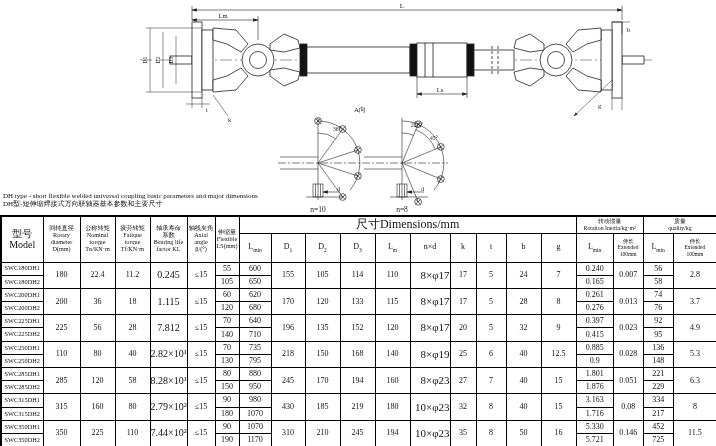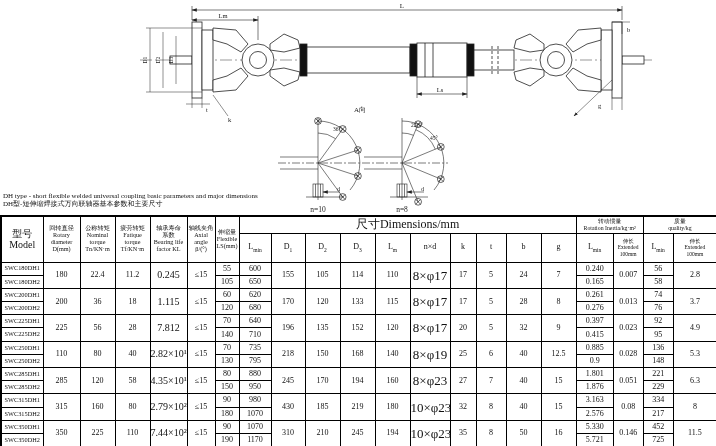--- a/index.html
+++ b/index.html
@@ -16,21 +16,21 @@
   thead tr.sub-row{height:29px;}
   th.model-hd{font-size:10px;}
   th.group-hd{font-size:12px;}
   th.group-hd-sm{font-size:5.8px;}
   th.sub-hd{font-size:8px;white-space:nowrap;}
   th.sub-hd sub{font-size:5.5px;}
   th.tiny-hd{font-size:5.5px;}
   tbody td{font-size:8px;height:12.2px;line-height:1;white-space:nowrap;}
   td[data-name="cell-model"]{font-size:6.3px;}
   td[data-name="cell-bearing-life"]{font-size:10px;}
-  td[data-name="cell-nxd"]{font-size:13px;}
+  td[data-name="cell-nxd"]{font-size:11px;text-align:right;}
 </style>
 </head>
 <body>
 
 <div class="page" data-name="catalog-page">
 
   <svg data-name="technical-drawing" width="716" height="215" viewBox="0 0 716 215">
     <defs>
       <marker id="arrE" markerWidth="9" markerHeight="6" refX="8" refY="3" orient="auto">
         <path d="M0,0 L9,3 L0,6 z" fill="#222"></path>
@@ -380,21 +380,21 @@
           <td data-name="cell-flexible">130</td>
           <td data-name="cell-lmin">795</td>
           <td data-name="cell-inertia-lmin">0.9</td>
           <td data-name="cell-mass-lmin">148</td>
         </tr>
         <tr data-name="table-row">
           <td data-name="cell-model">SWC285DH1</td>
           <td rowspan="2" data-name="cell-rotary-diameter">285</td>
           <td rowspan="2" data-name="cell-nominal-torque">120</td>
           <td rowspan="2" data-name="cell-fatigue-torque">58</td>
-          <td rowspan="2" data-name="cell-bearing-life">4.35×10¹</td>
+          <td rowspan="2" data-name="cell-bearing-life">8.28×10¹</td>
           <td rowspan="2" data-name="cell-axial-angle">≤15</td>
           <td data-name="cell-flexible">80</td>
           <td data-name="cell-lmin">880</td>
           <td rowspan="2" data-name="cell-d1">245</td>
           <td rowspan="2" data-name="cell-d2">170</td>
           <td rowspan="2" data-name="cell-d3">194</td>
           <td rowspan="2" data-name="cell-lm">160</td>
           <td rowspan="2" data-name="cell-nxd">8×φ23</td>
           <td rowspan="2" data-name="cell-k">27</td>
           <td rowspan="2" data-name="cell-t">7</td>
@@ -432,21 +432,21 @@
           <td rowspan="2" data-name="cell-g">15</td>
           <td data-name="cell-inertia-lmin">3.163</td>
           <td rowspan="2" data-name="cell-inertia-extended">0.08</td>
           <td data-name="cell-mass-lmin">334</td>
           <td rowspan="2" data-name="cell-mass-extended">8</td>
         </tr>
         <tr data-name="table-row">
           <td data-name="cell-model">SWC315DH2</td>
           <td data-name="cell-flexible">180</td>
           <td data-name="cell-lmin">1070</td>
-          <td data-name="cell-inertia-lmin">2.576</td>
+          <td data-name="cell-inertia-lmin">1.716</td>
           <td data-name="cell-mass-lmin">217</td>
         </tr>
         <tr data-name="table-row">
           <td data-name="cell-model">SWC350DH1</td>
           <td rowspan="2" data-name="cell-rotary-diameter">350</td>
           <td rowspan="2" data-name="cell-nominal-torque">225</td>
           <td rowspan="2" data-name="cell-fatigue-torque">110</td>
           <td rowspan="2" data-name="cell-bearing-life">7.44×10²</td>
           <td rowspan="2" data-name="cell-axial-angle">≤15</td>
           <td data-name="cell-flexible">90</td>

